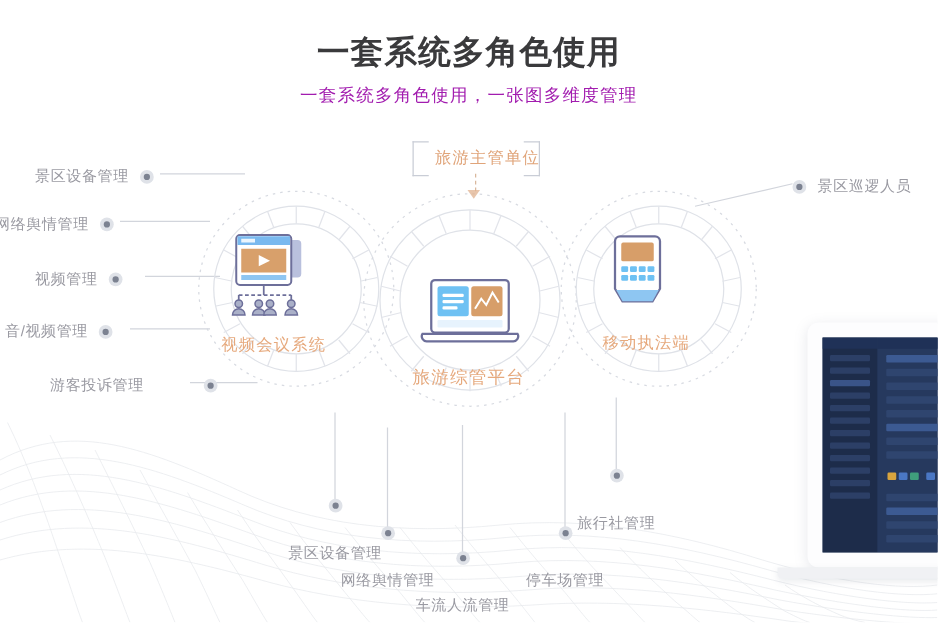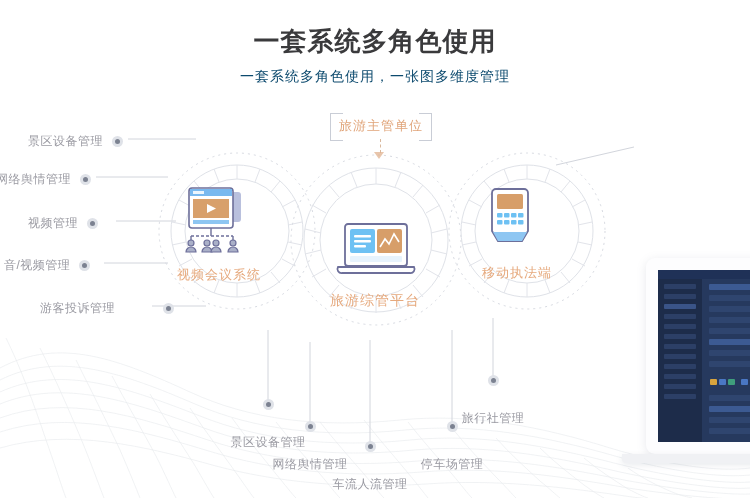--- a/index.html
+++ b/index.html
@@ -13,27 +13,27 @@
   
   .bg-mesh{position:absolute;left:0;bottom:0;width:750px;height:190px;z-index:0;}
 
   
   .title{
     position:absolute;top:24px;left:0;width:750px;text-align:center;
     font-size:26px;font-weight:bold;color:#3a3a3c;letter-spacing:1px;z-index:6;
   }
   .subtitle{
     position:absolute;top:68px;left:0;width:750px;text-align:center;
-    font-size:14px;color:#0c4a6e;letter-spacing:1px;z-index:6;
+    font-size:14px;color:#a21caf;letter-spacing:1px;z-index:6;
   }
 
   
   .badge-wrap{position:absolute;left:330px;top:113px;z-index:8;}
   .badge{
-    position:relative;width:102px;height:26px;line-height:26px;text-align:center;
+    position:relative;width:102px;height:26px;line-height:26px;text-align:right;
     font-size:13px;color:#e0a479;letter-spacing:1px;background:#fff;
   }
   .badge:before,.badge:after{
     content:"";position:absolute;top:0;width:12px;height:100%;
     border-top:1px solid #c9cdd6;border-bottom:1px solid #c9cdd6;
   }
   .badge:before{left:0;border-left:1px solid #c9cdd6;}
   .badge:after{right:0;border-right:1px solid #c9cdd6;}
   .badge-line{
     position:absolute;left:50px;top:26px;width:0;height:14px;
@@ -312,20 +312,24 @@
   </div>
   <div class="node left" style="left:4px;top:257px;">
     <span class="node-label">音/视频管理</span>
     <span class="dot"></span>
   </div>
   <div class="node left" style="left:40px;top:300px;gap:39px;">
     <span class="node-label">游客投诉管理</span>
     <span class="dot"></span>
   </div>
 
+  <div class="node right" style="left:634px;top:141px;">
+    <span class="dot"></span>
+    <span class="node-label">景区巡逻人员</span>
+  </div>
 
   <div class="node below" style="left:223px;top:399px;width:90px;">
     <span class="dot"></span>
     <span class="node-label">景区设备管理</span>
   </div>
   <div class="node below" style="left:265px;top:421px;width:90px;">
     <span class="dot"></span>
     <span class="node-label">网络舆情管理</span>
   </div>
   <div class="node below" style="left:325px;top:441px;width:90px;justify-content:space-between;">

